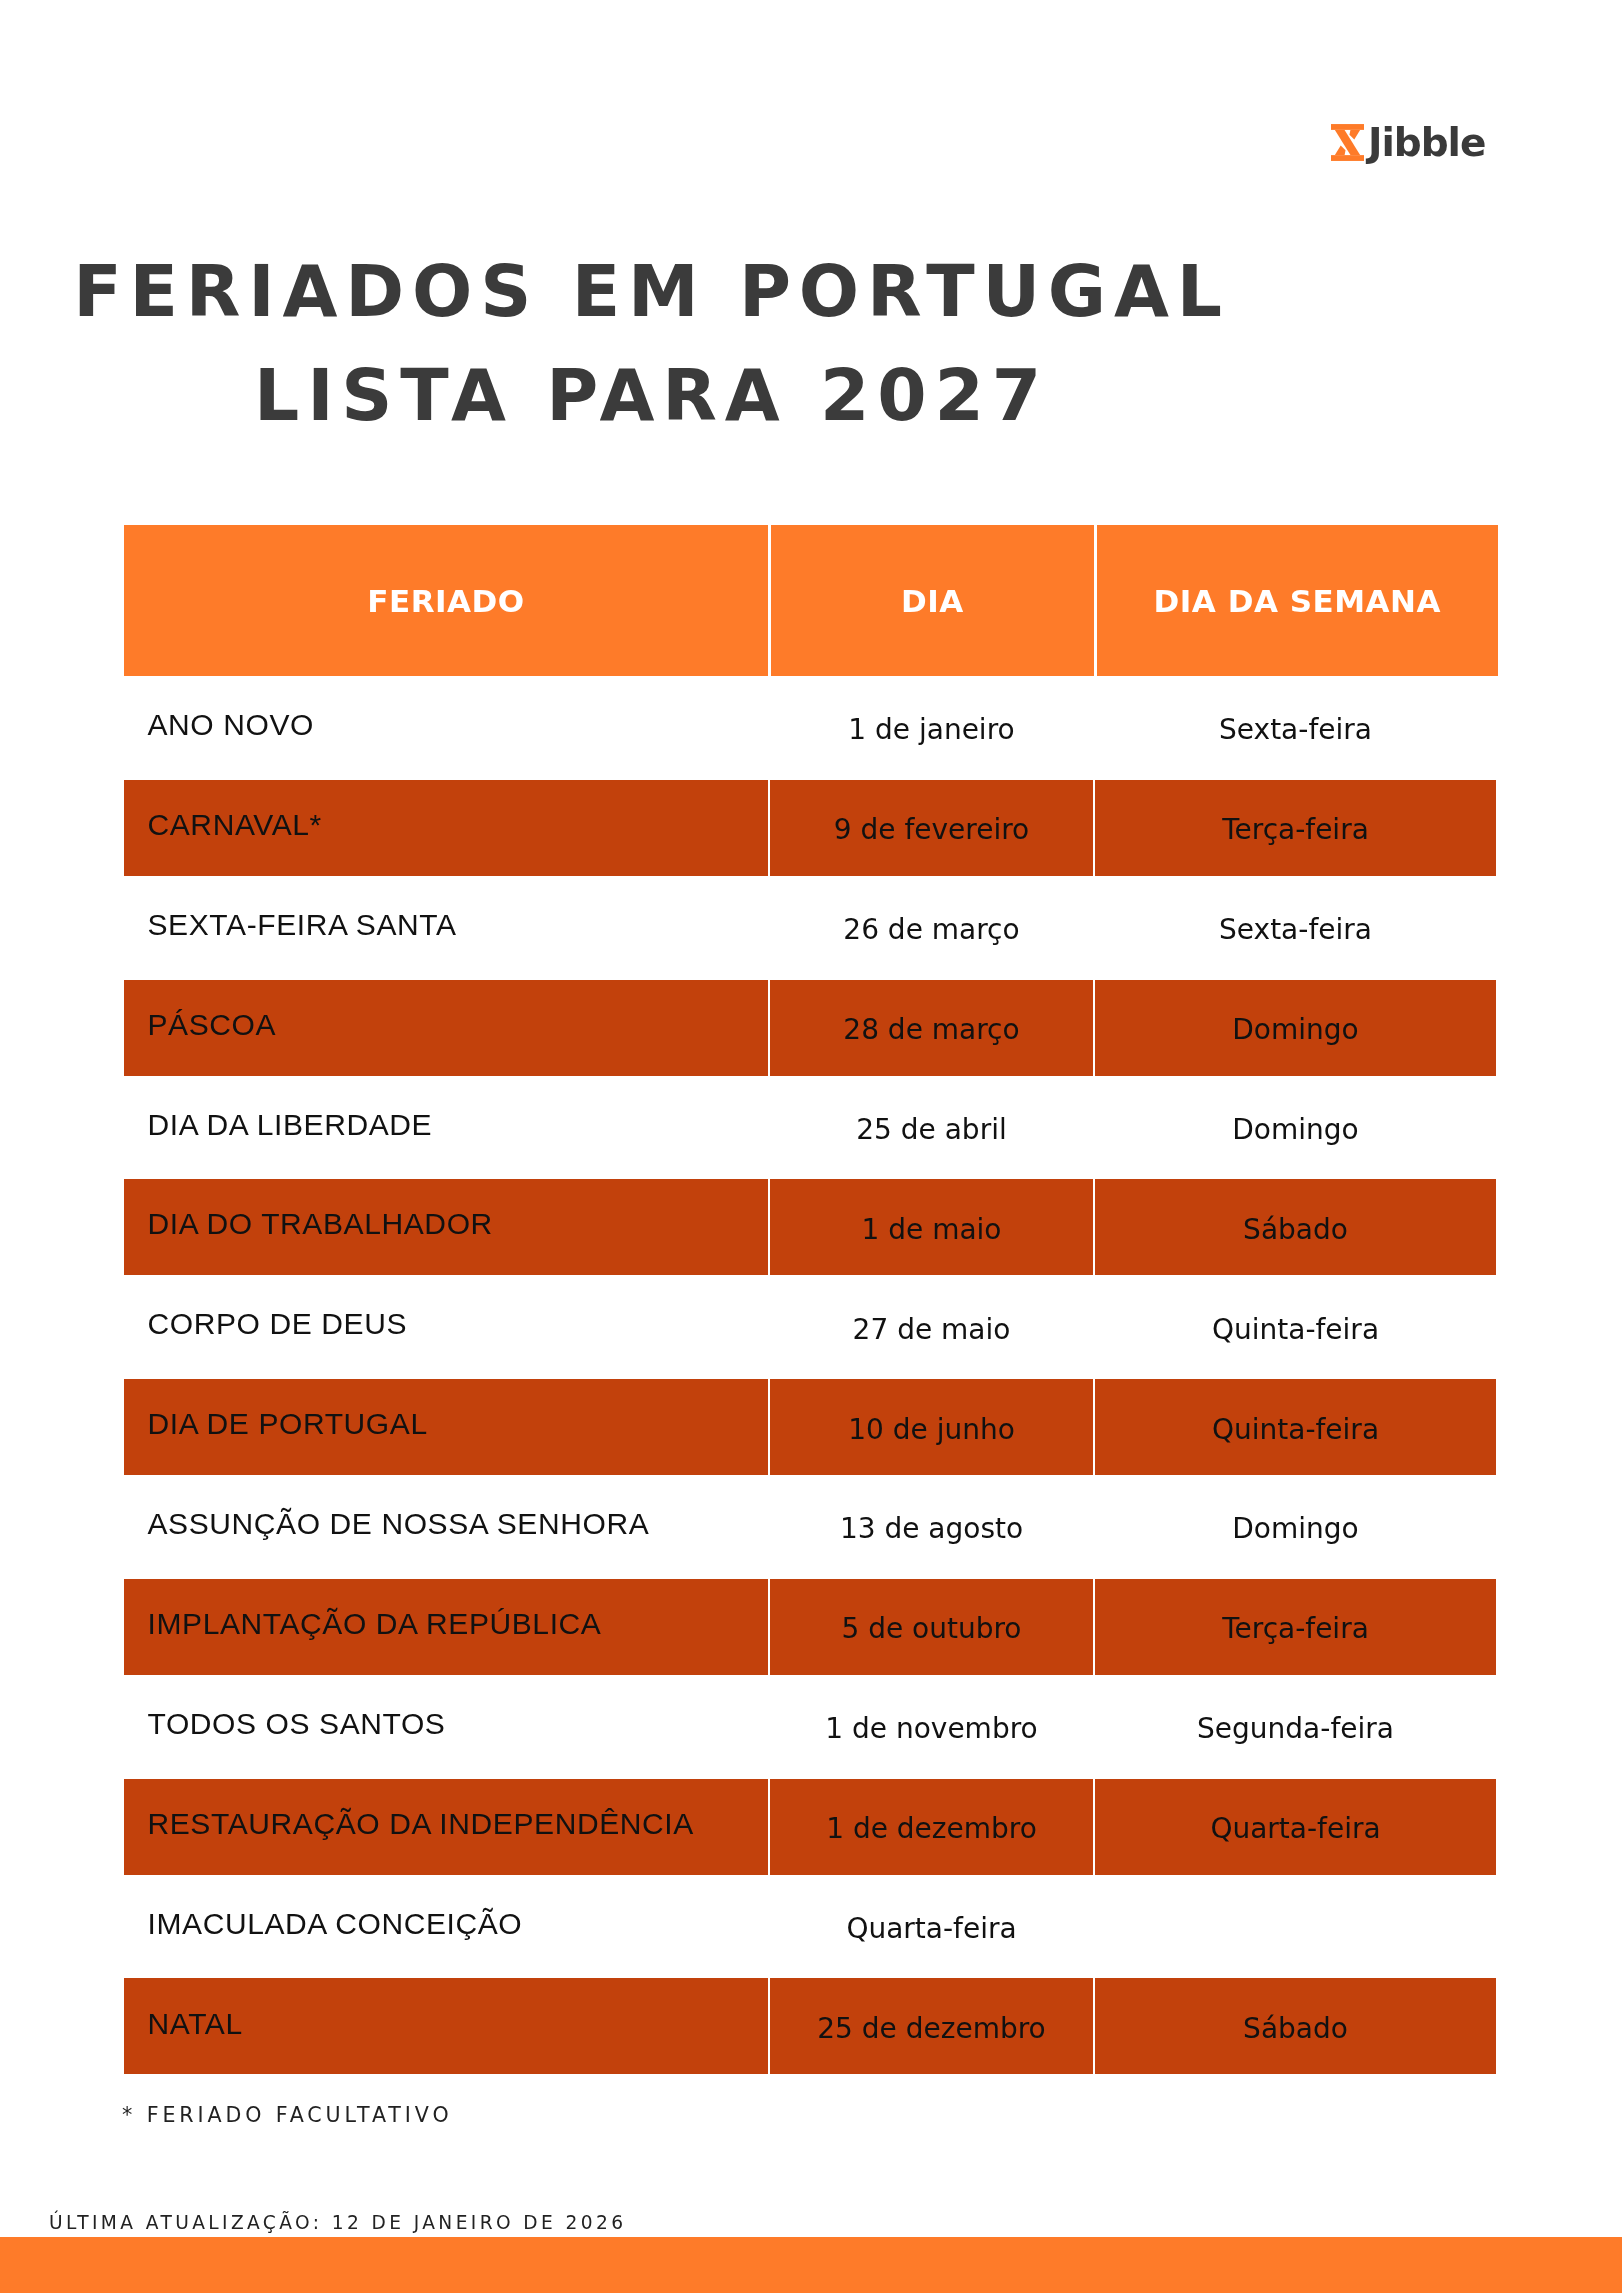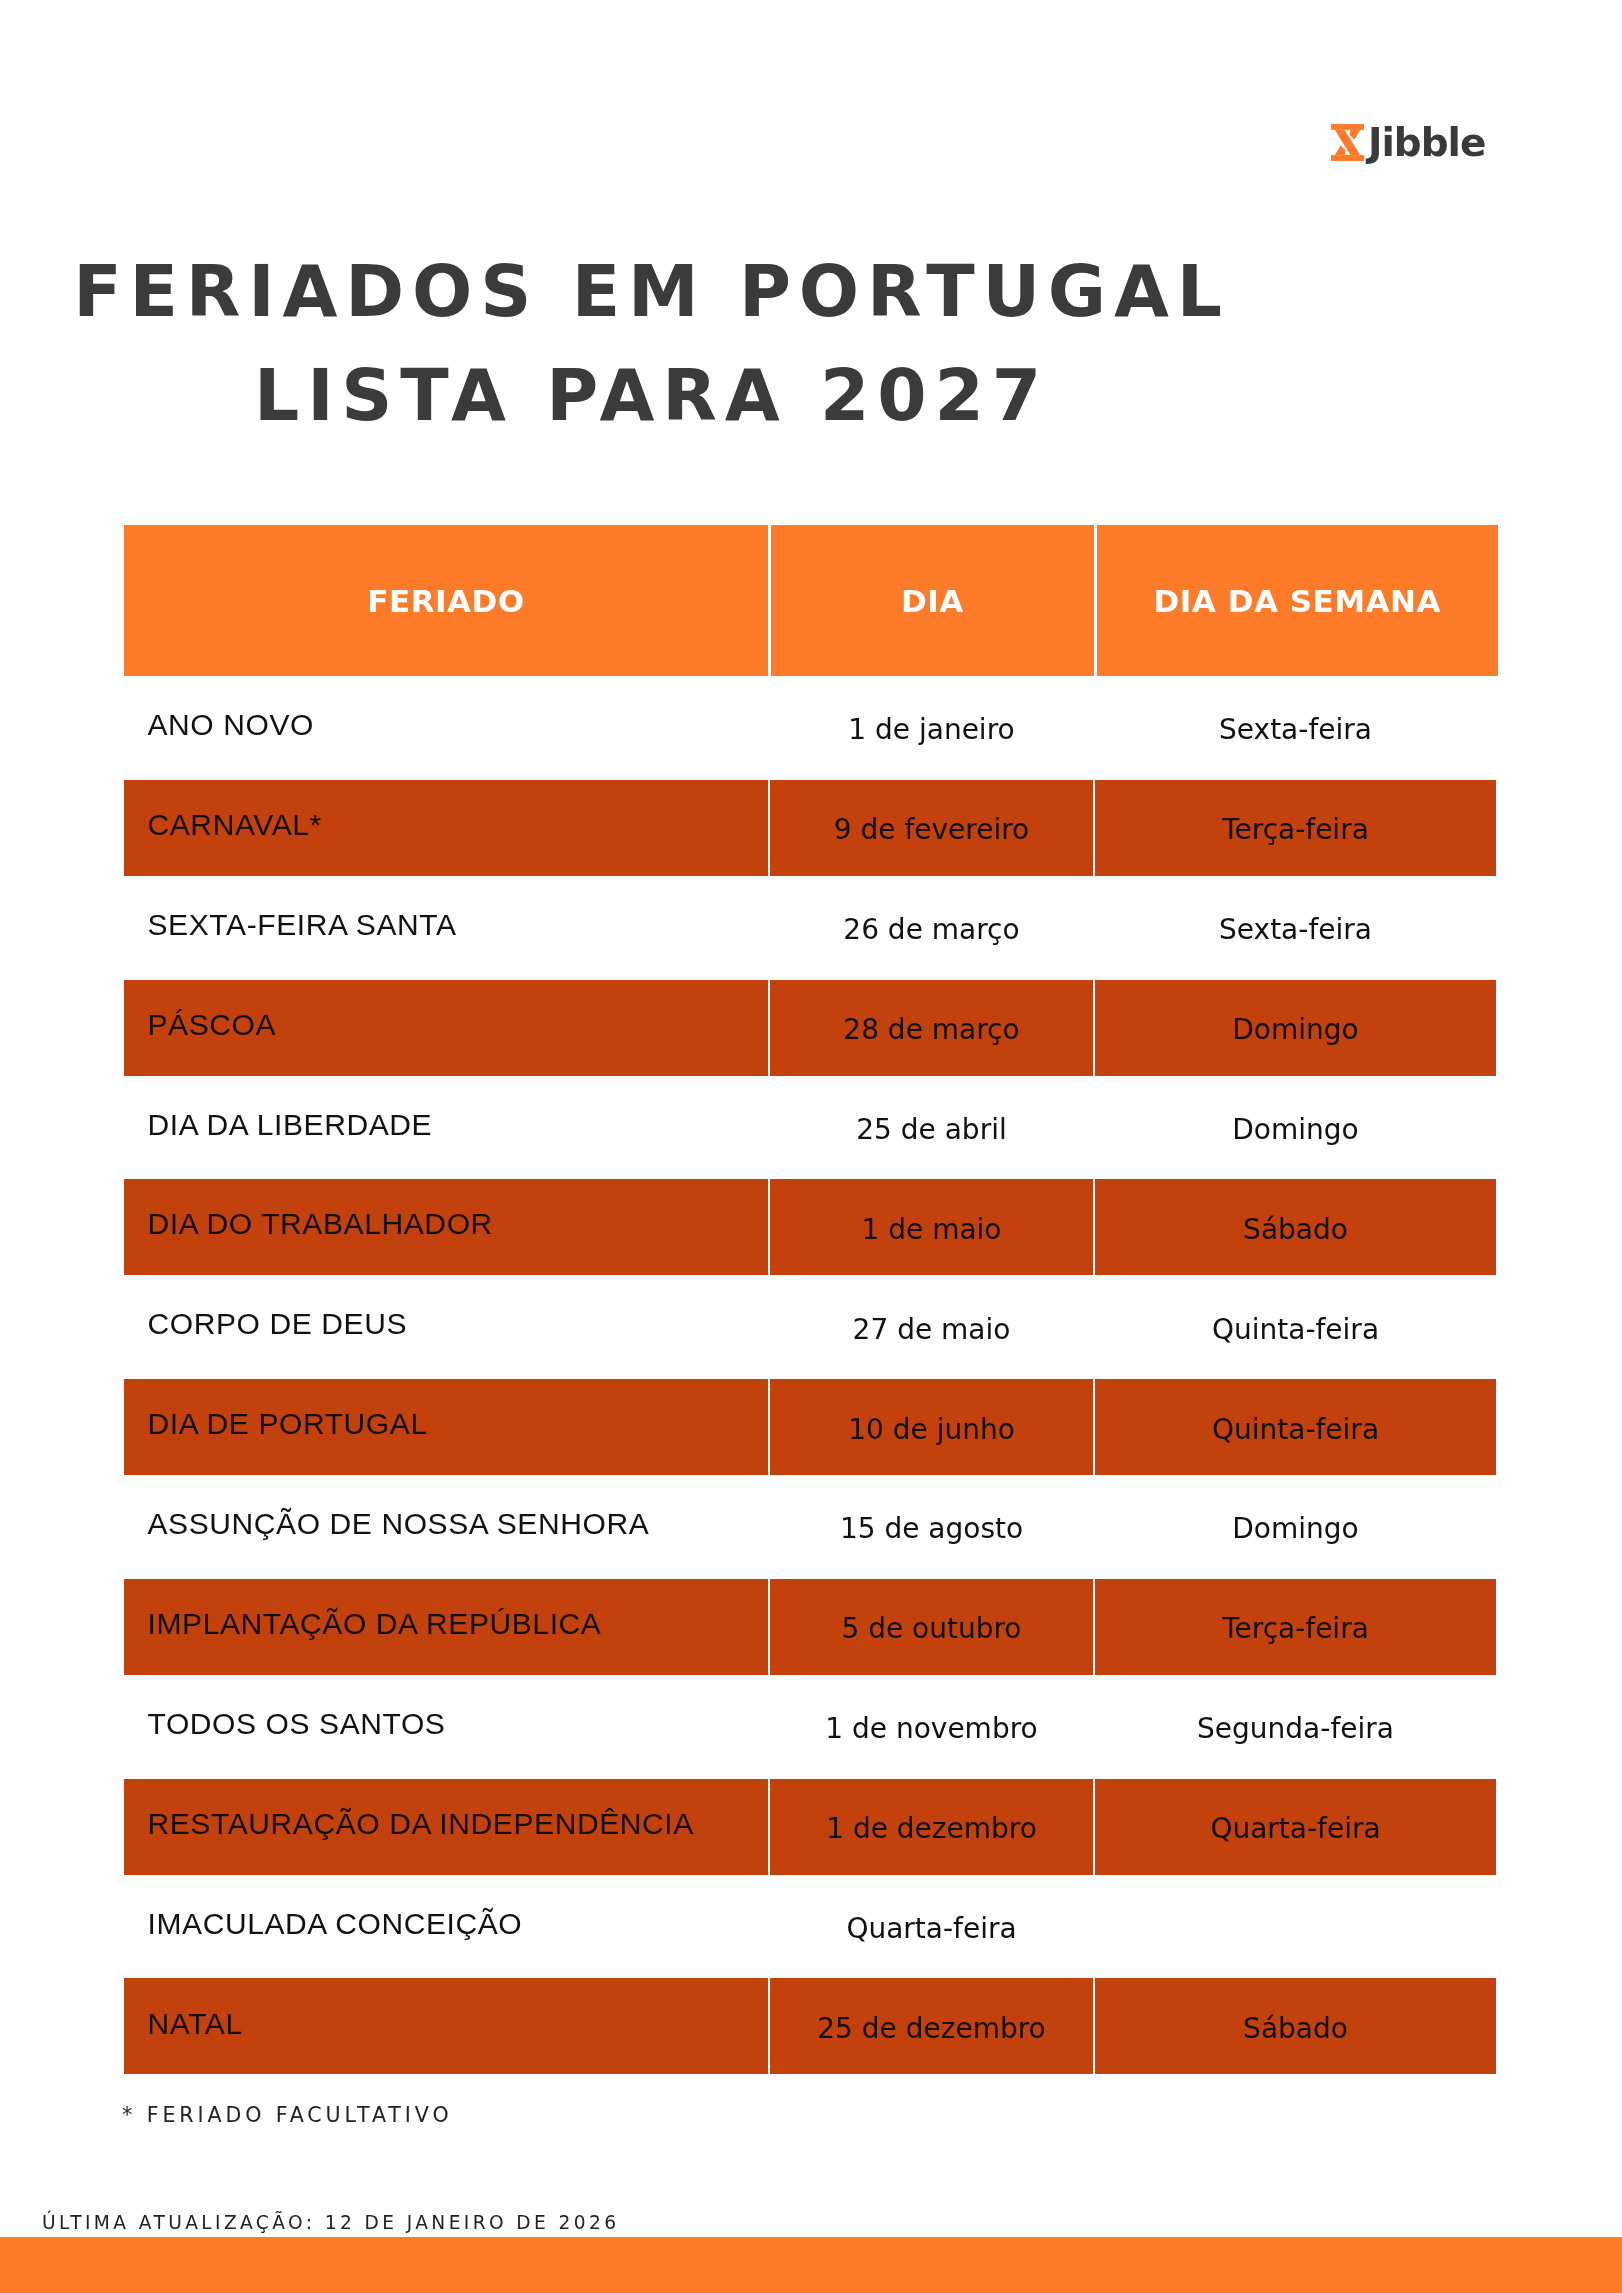--- a/index.html
+++ b/index.html
@@ -115,21 +115,21 @@
     position: absolute;
     left: 122px;
     top: 2103px;
     font-family: "DejaVu Sans", sans-serif;
     font-size: 20.6px;
     letter-spacing: 3.9px;
     color: #222222;
   }
   .updated {
     position: absolute;
-    left: 42px;
+    left: 49px;
     top: 2212px;
     font-family: "DejaVu Sans", sans-serif;
     font-size: 18.6px;
     letter-spacing: 3.4px;
     color: #222222;
   }
   .bottom-bar {
     position: absolute;
     left: 0;
     top: 2237px;
@@ -199,21 +199,21 @@
       <div class="cell date">27 de maio</div>
       <div class="cell weekday">Quinta-feira</div>
     </div>
     <div class="row shade">
       <div class="cell name">DIA DE PORTUGAL</div>
       <div class="cell date">10 de junho</div>
       <div class="cell weekday">Quinta-feira</div>
     </div>
     <div class="row">
       <div class="cell name">ASSUNÇÃO DE NOSSA SENHORA</div>
-      <div class="cell date">15 de agosto</div>
+      <div class="cell date">13 de agosto</div>
       <div class="cell weekday">Domingo</div>
     </div>
     <div class="row shade">
       <div class="cell name">IMPLANTAÇÃO DA REPÚBLICA</div>
       <div class="cell date">5 de outubro</div>
       <div class="cell weekday">Terça-feira</div>
     </div>
     <div class="row">
       <div class="cell name">TODOS OS SANTOS</div>
       <div class="cell date">1 de novembro</div>

